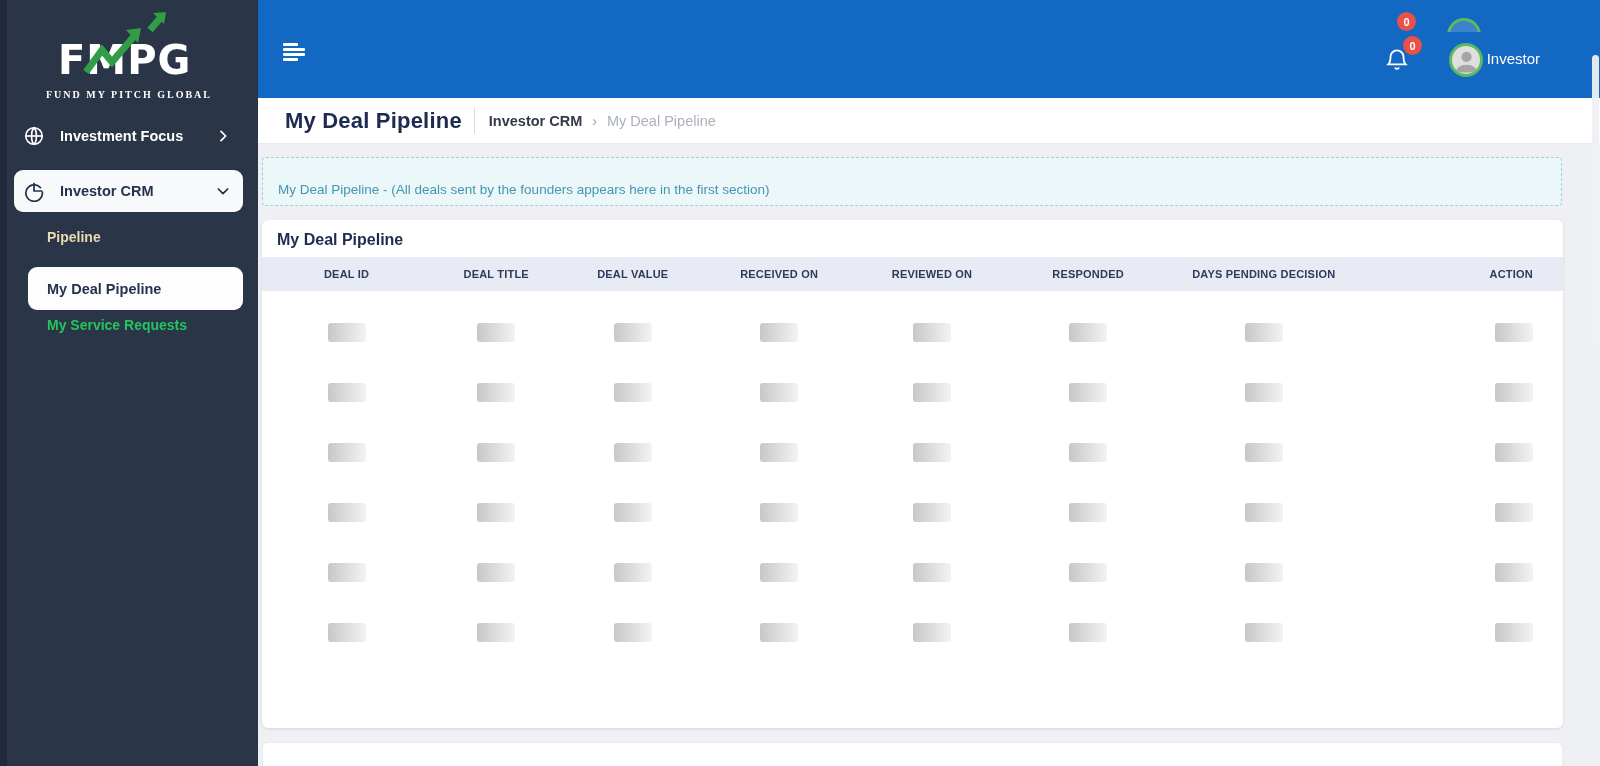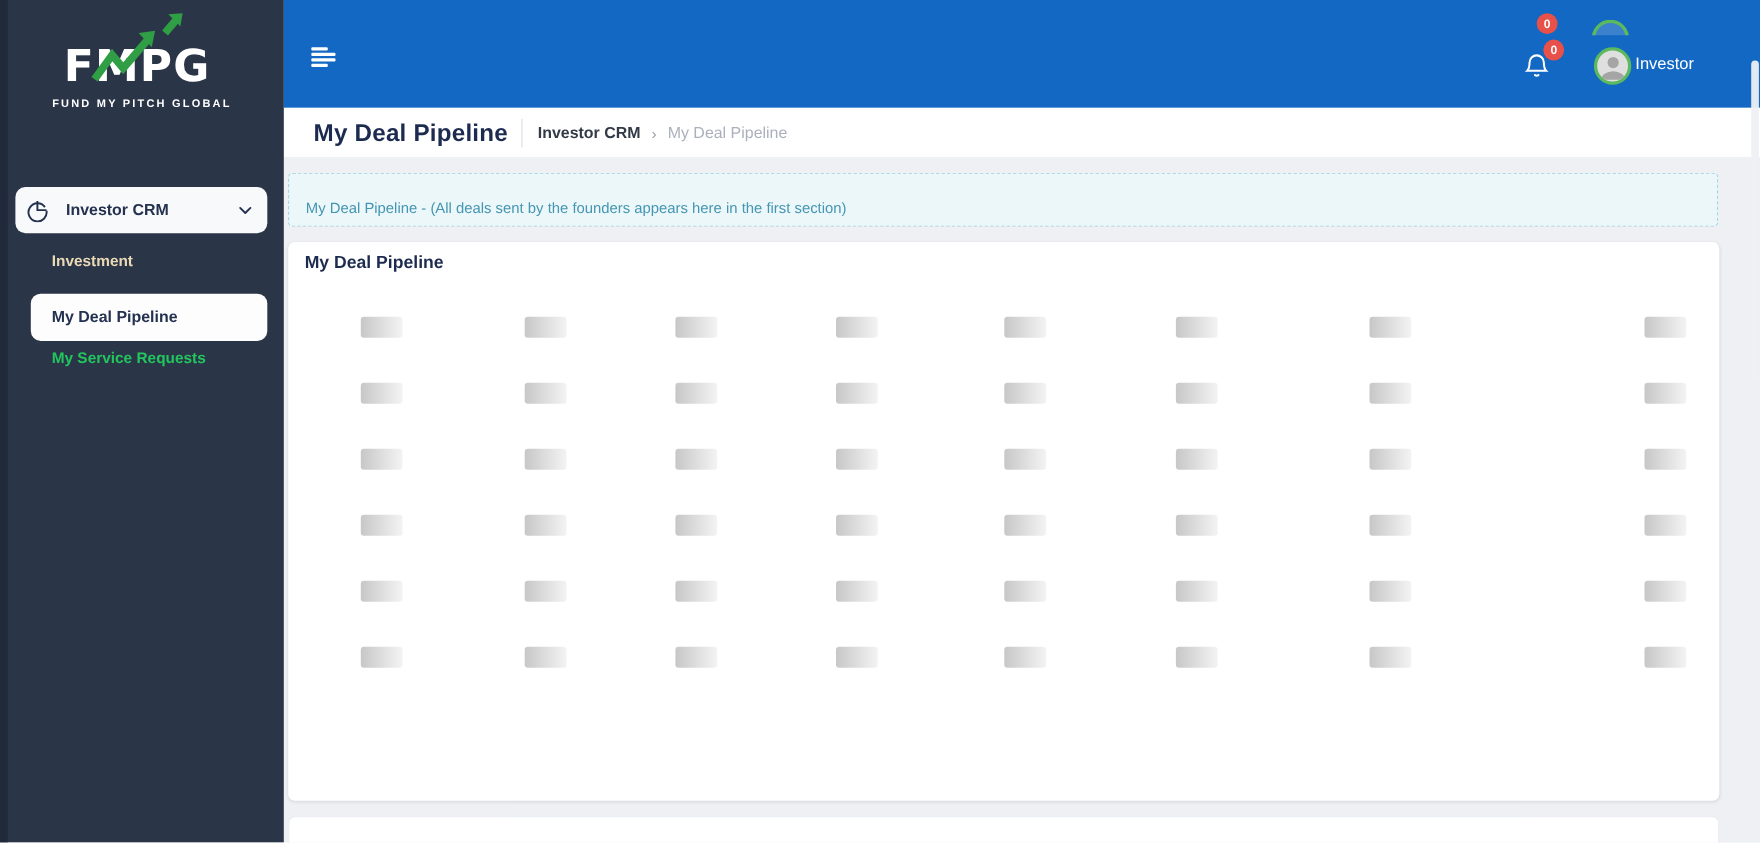--- a/index.html
+++ b/index.html
@@ -8,21 +8,21 @@
     position:relative;
     font-family:"Liberation Sans", sans-serif;
     background:#eef0f4;
   }
 
   
   .sidebar { position:absolute; left:0; top:0; width:258px; height:766px; background:#2b3548; z-index:5; }
   .sidebar-edge { position:absolute; left:0; top:0; width:7px; height:766px; background:#212a3a; }
   .logo-wrap { position:absolute; top:8px; left:0; width:258px; text-align:center; }
   .logo-svg { display:block; margin:0 auto; }
-  .tagline { color:#ffffff; font-size:10px; font-weight:bold; letter-spacing:2px; margin-top:1px; }
+  .tagline { color:#ffffff; font-size:10px; font-weight:bold; letter-spacing:2px; margin-top:1px;font-family:Liberation Serif, serif; }
 
   .nav-item { position:absolute; left:14px; right:15px; height:30px; display:flex; align-items:center; color:#ffffff; cursor:pointer; }
   .nav-item .nav-icon { width:22px; height:22px; margin-left:9px; flex:0 0 auto; display:flex; align-items:center; }
   .nav-item .nav-label { margin-left:15px; font-size:14.5px; font-weight:bold; flex:1; }
   .nav-item .nav-chevron { width:16px; height:16px; margin-right:12px; }
 
   .nav-focus { top:121px; }
 
   .pill { background:#f8f9fb; border-radius:9px; color:#24324f; }
   .nav-crm { top:170px; height:42px; }
@@ -106,37 +106,52 @@
       <path d="M109 5 L122 4 L120 16 Z" fill="#2f9e44"></path>
 
       <text x="14" y="66" font-family="DejaVu Sans, sans-serif" font-size="40" font-weight="bold" fill="#ffffff" letter-spacing="1">FMPG</text>
 
       <path d="M42 64 L58 42 L68 54 L92 26" stroke="#2f9e44" stroke-width="7" fill="none"></path>
       <path d="M82 22 L97 20 L94 35 Z" fill="#2f9e44"></path>
     </svg>
     <div class="tagline">FUND MY PITCH GLOBAL</div>
   </div>
 
+  <div class="nav-item nav-focus">
+    <span class="nav-icon">
+      <svg width="22" height="22" viewBox="0 0 24 24" fill="none" stroke="#ffffff" stroke-width="1.8">
+        <circle cx="12" cy="12" r="9"></circle>
+        <path d="M3 12 H21"></path>
+        <path d="M12 3 C8.5 6 8.5 18 12 21 C15.5 18 15.5 6 12 3 Z"></path>
+      </svg>
+    </span>
+    <span class="nav-label">Investment Focus</span>
+    <span class="nav-chevron">
+      <svg width="16" height="16" viewBox="0 0 24 24" fill="none" stroke="#ffffff" stroke-width="2.6" stroke-linecap="round" stroke-linejoin="round">
+        <polyline points="9 5 16 12 9 19"></polyline>
+      </svg>
+    </span>
+  </div>
 
   <div class="nav-item pill nav-crm">
     <span class="nav-icon">
       <svg width="22" height="22" viewBox="0 0 24 24" fill="none" stroke="#24324f" stroke-width="1.9">
         <path d="M19.5 9 A9 9 0 1 0 21 12.5"></path>
         <path d="M12 3 V12 H21"></path>
       </svg>
     </span>
     <span class="nav-label">Investor CRM</span>
     <span class="nav-chevron">
       <svg width="16" height="16" viewBox="0 0 24 24" fill="none" stroke="#24324f" stroke-width="2.6" stroke-linecap="round" stroke-linejoin="round">
         <polyline points="5 9 12 16 19 9"></polyline>
       </svg>
     </span>
   </div>
 
-  <div class="sub-item sub-dashboard">Investment</div>
+  <div class="sub-item sub-dashboard">Pipeline</div>
 
   <div class="sub-pill">
     <span>My Deal Pipeline</span>
   </div>
 
   <div class="sub-item sub-service">My Service Requests</div>
 </div>
 
 <div class="topbar">
   <div class="hamburger">
@@ -175,20 +190,30 @@
   <span class="crumb-sep">›</span>
   <span class="crumb-current">My Deal Pipeline</span>
 </div>
 
 <div class="alert">
   <span class="alert-text">My Deal Pipeline - (All deals sent by the founders appears here in the first section)</span>
 </div>
 
 <div class="card">
   <div class="card-title">My Deal Pipeline</div>
+  <div class="trow thead">
+      <div class="th">DEAL ID</div>
+      <div class="th">DEAL TITLE</div>
+      <div class="th">DEAL VALUE</div>
+      <div class="th">RECEIVED ON</div>
+      <div class="th">REVIEWED ON</div>
+      <div class="th">RESPONDED</div>
+      <div class="th">DAYS PENDING DECISION</div>
+      <div class="th">ACTION</div>
+    </div>
   <div class="tbody">
       <div class="trow skeleton-row">
         <div class="cell"><span class="skel"></span></div>
         <div class="cell"><span class="skel"></span></div>
         <div class="cell"><span class="skel"></span></div>
         <div class="cell"><span class="skel"></span></div>
         <div class="cell"><span class="skel"></span></div>
         <div class="cell"><span class="skel"></span></div>
         <div class="cell"><span class="skel"></span></div>
         <div class="cell"><span class="skel"></span></div>

